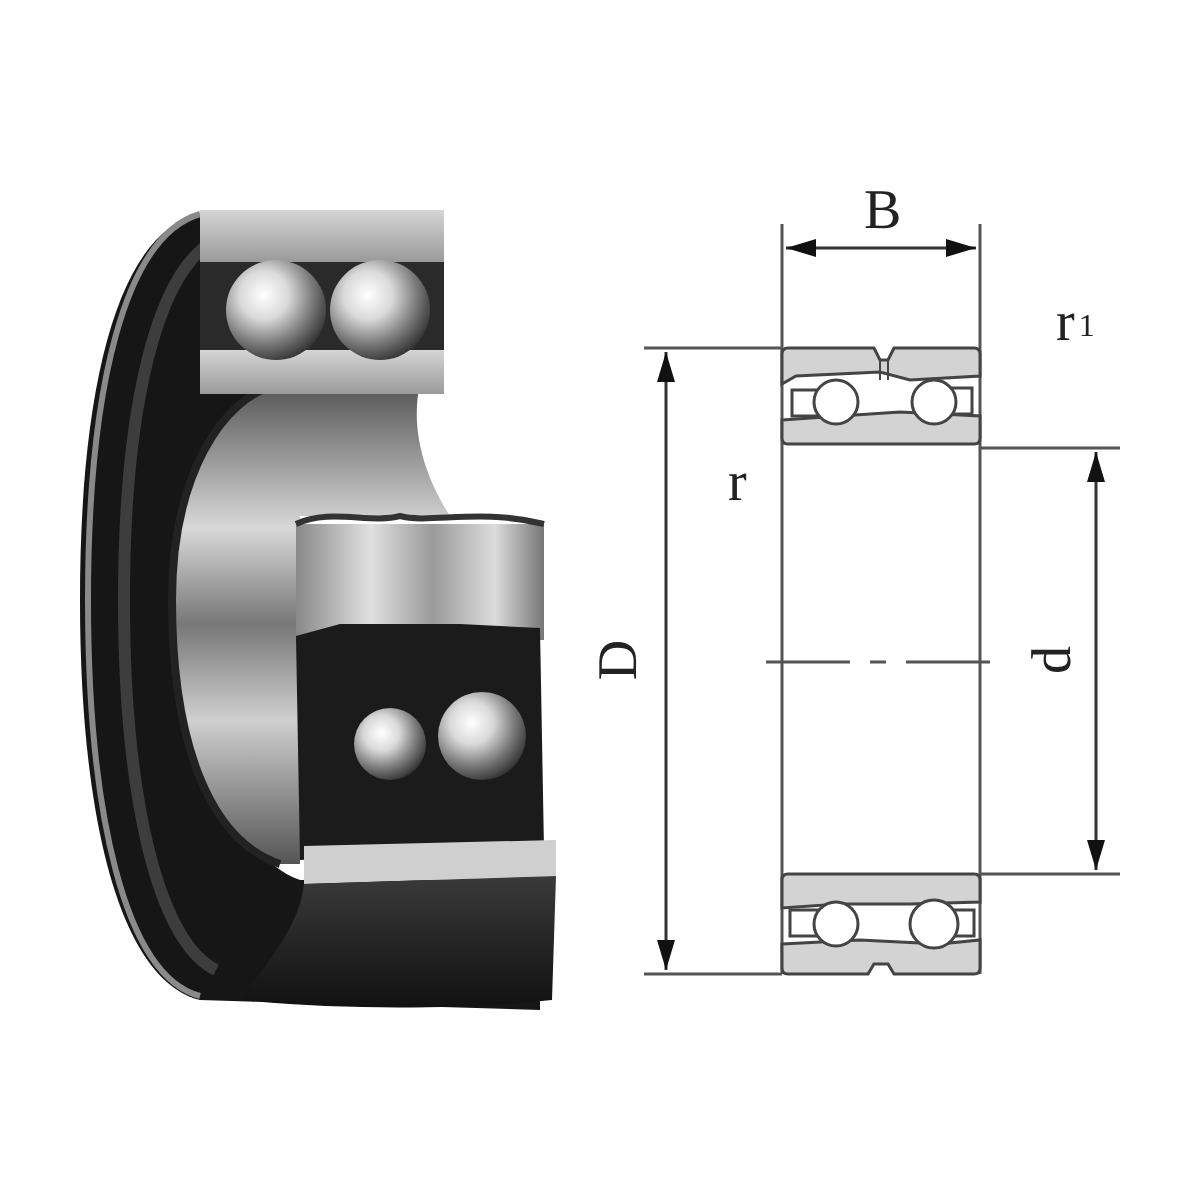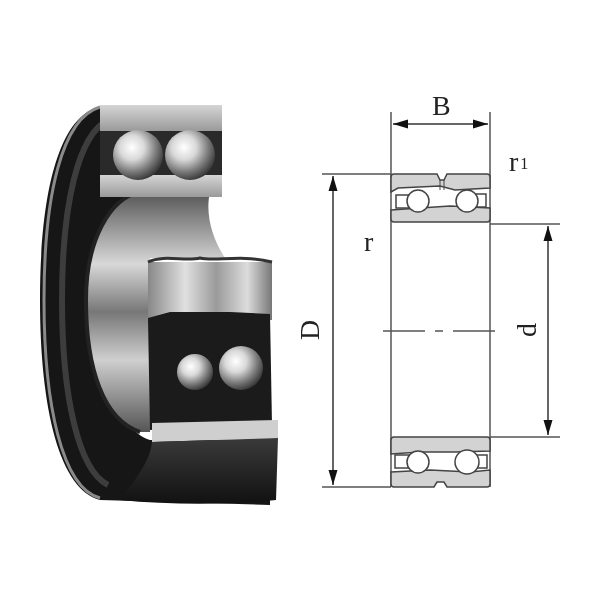--- a/index.html
+++ b/index.html
@@ -1,21 +1,21 @@
 <!DOCTYPE html>
 <html><head>
 <meta charset="utf-8">
 <style>
   html, body { margin:0; padding:0; background:#ffffff; }
   body { width:600px; height:600px; position:relative; overflow:hidden; font-family:"Liberation Serif", serif; }
   .photo { position:absolute; left:0; top:0; width:300px; height:600px; }
   .drawing { position:absolute; left:0; top:0; width:600px; height:600px; }
   .lbl { position:absolute; color:#222; font-family:"Liberation Serif","DejaVu Serif",serif; line-height:1; }
   .lbl-B { left:432px; top:92px; font-size:28px; }
-  .lbl-r1 { left:509px; top:148px; font-size:28px; }
+  .lbl-r1 { left:528px; top:148px; font-size:28px; }
   .lbl-r1 sub { font-size:16px; vertical-align:baseline; position:relative; top:-2px; left:2px; }
   .lbl-r { left:364px; top:228px; font-size:28px; }
   .lbl-D { left:300px; top:316px; font-size:28px; transform:rotate(-90deg); transform-origin:center; }
   .lbl-d { left:520px; top:316px; font-size:28px; transform:rotate(90deg) scaleY(-1) scaleX(-1); transform-origin:center; }
 </style>
 </head>
 <body>
 
 <svg class="photo" viewBox="0 0 300 600" xmlns="http://www.w3.org/2000/svg">
   <defs>

